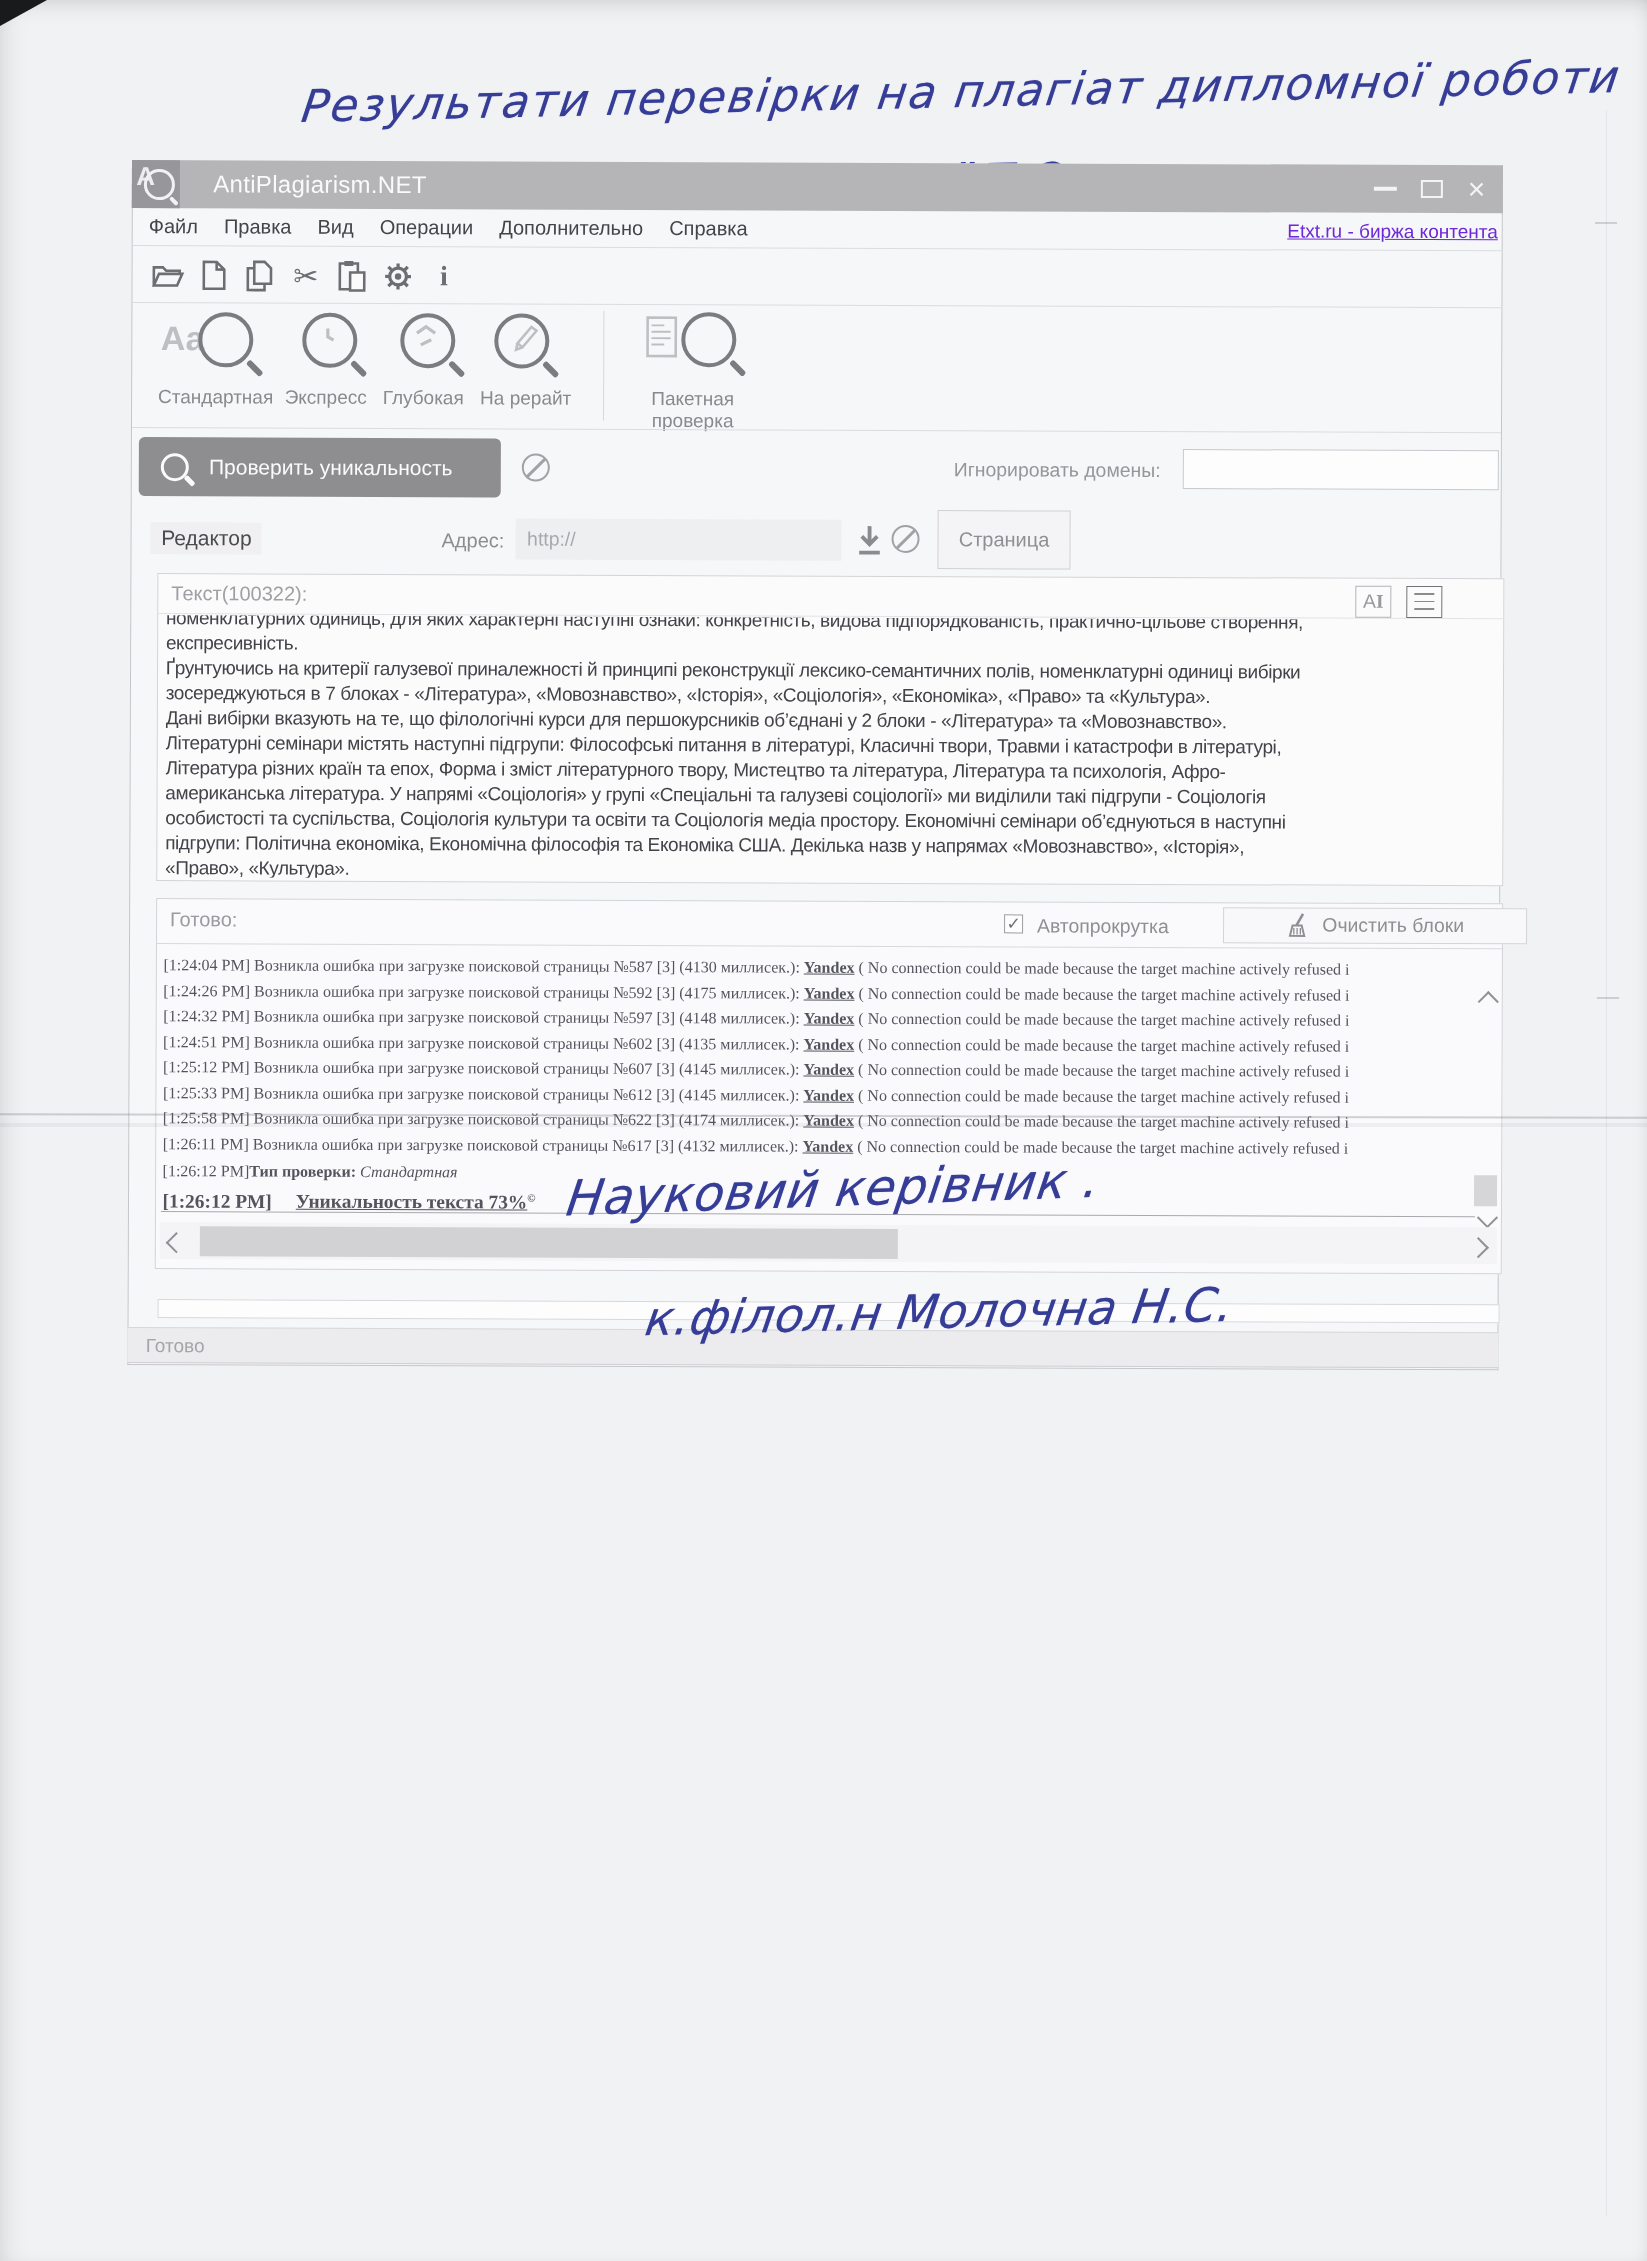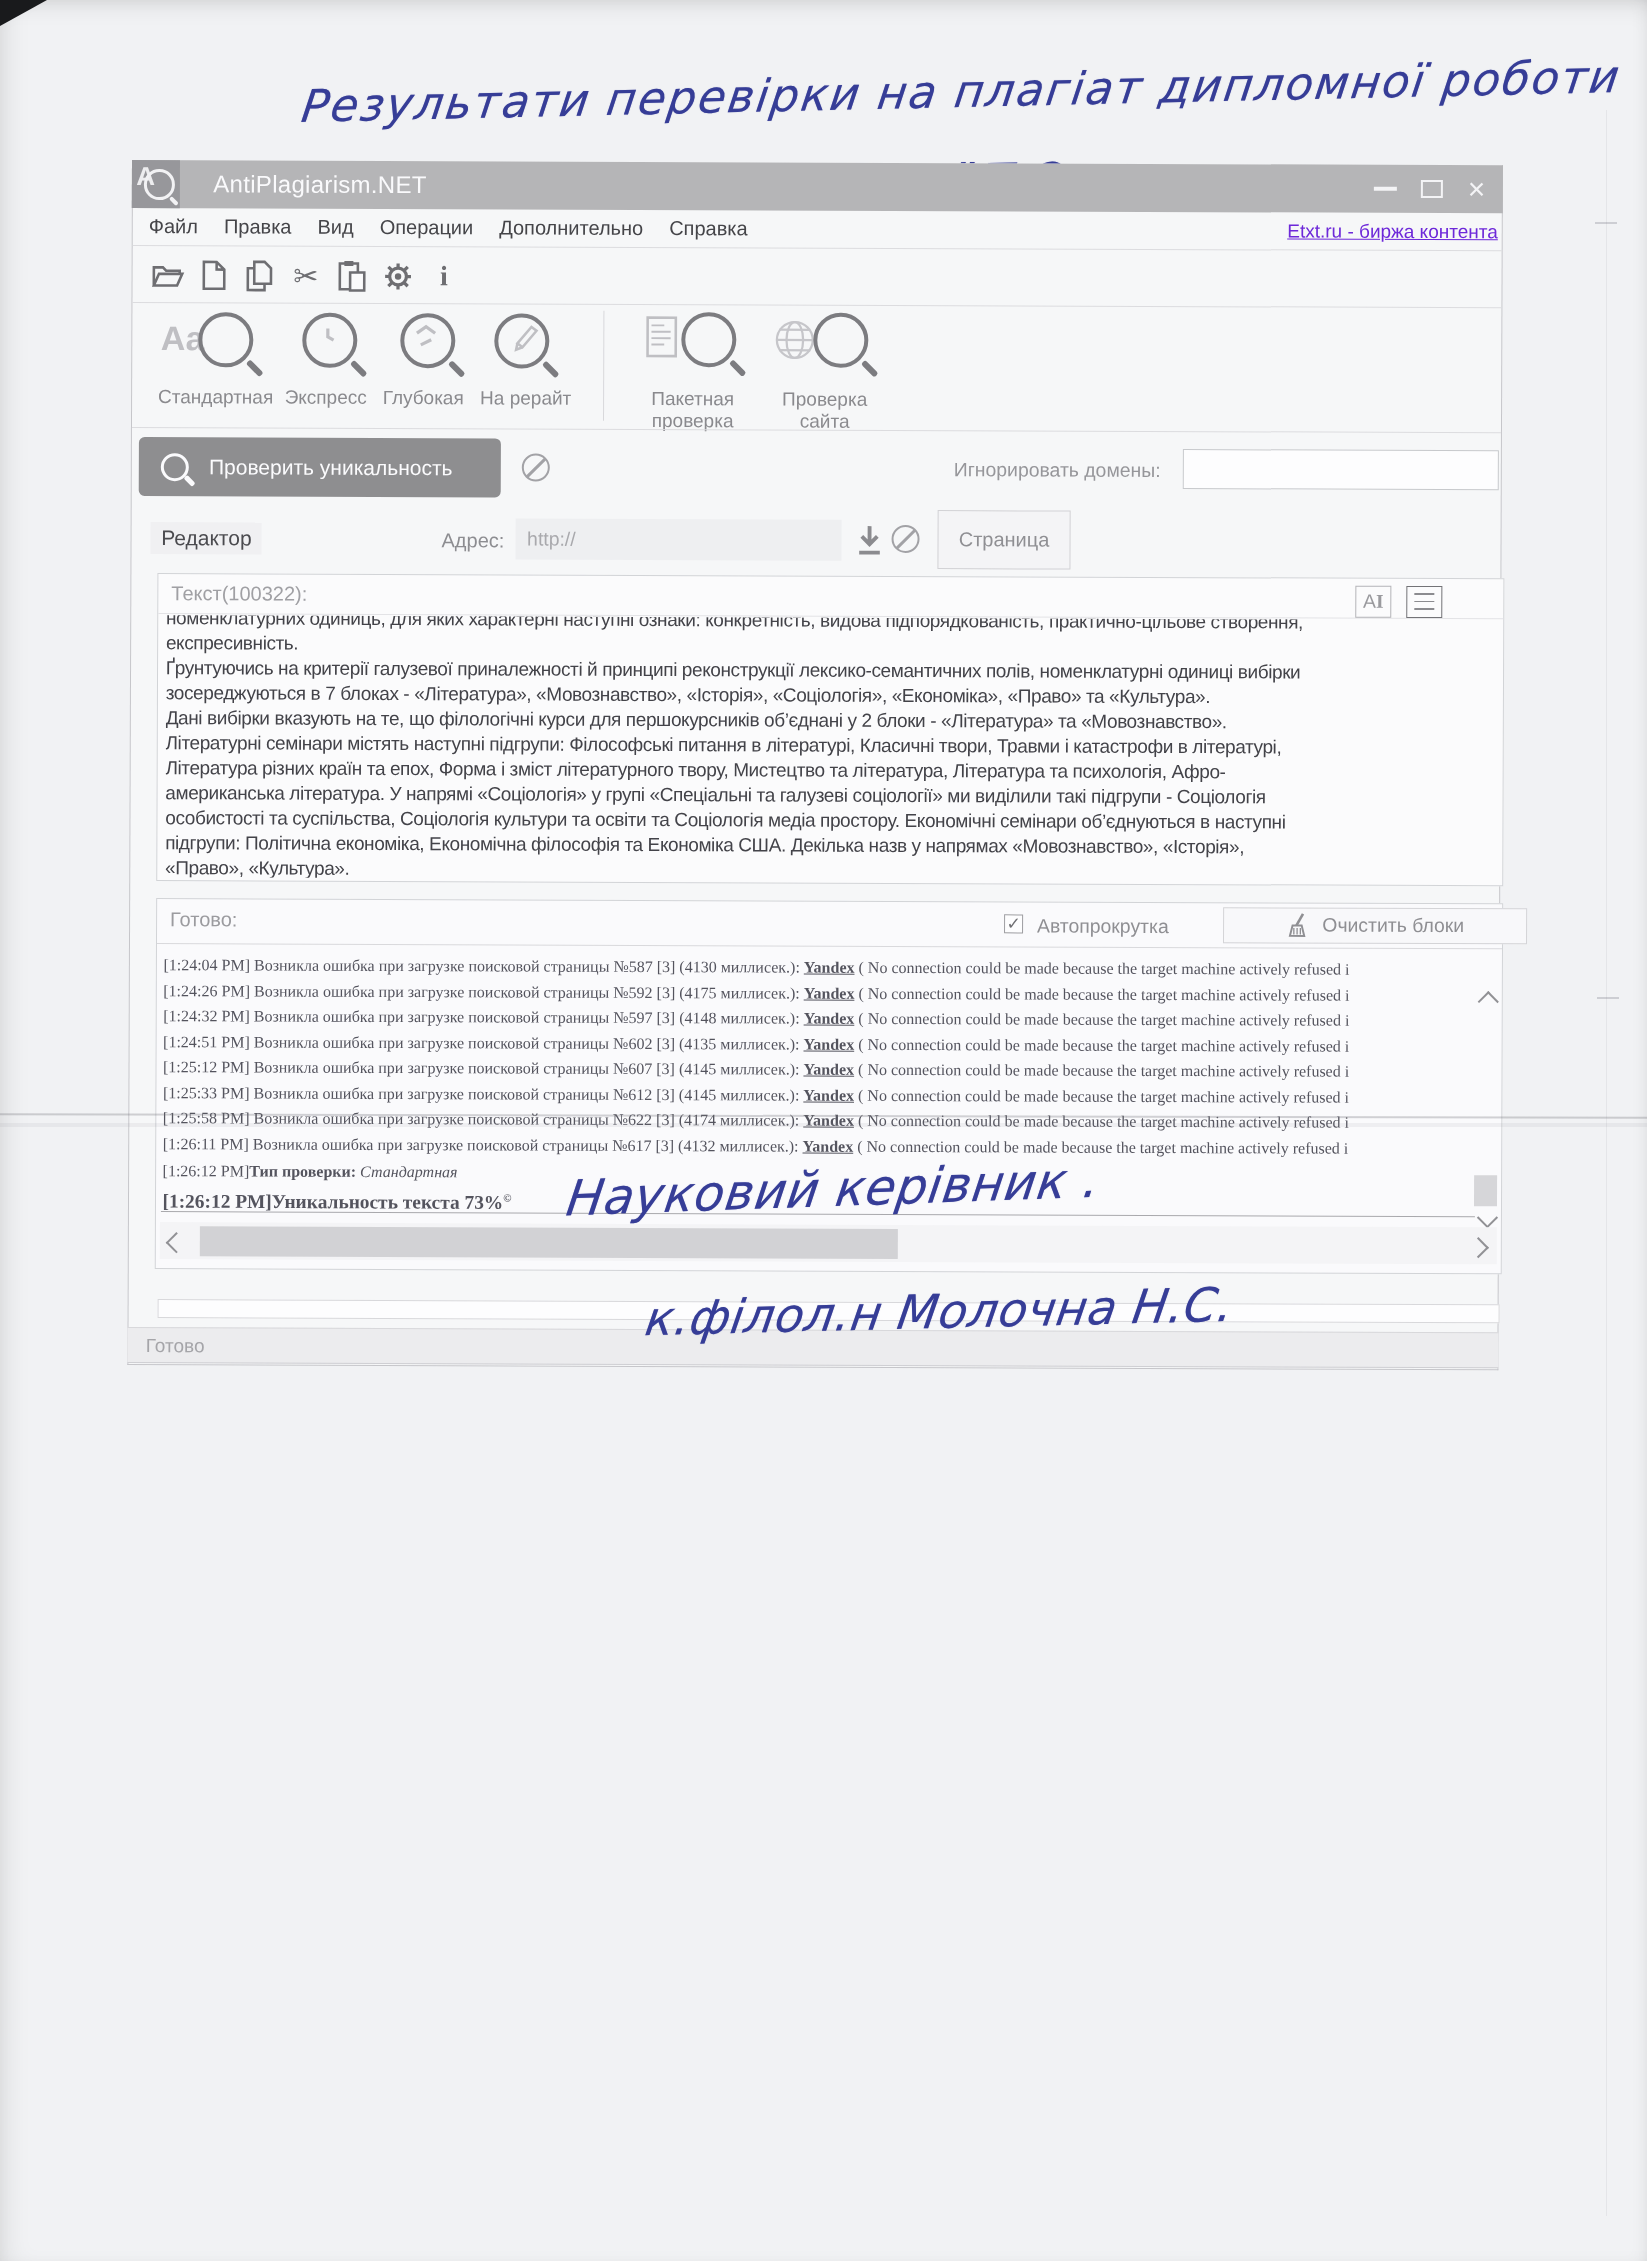--- a/index.html
+++ b/index.html
@@ -91,21 +91,21 @@
   .j-clear{position:absolute;left:1066px;top:3.9px;width:304px;height:36px;border:0.6px solid #d4d4d7;display:flex;align-items:center;gap:10.3px;justify-content:center;color:#8f8f93;font-size:19.4px;box-sizing:border-box;background:#f8f8fa;}
   .j-headline{position:absolute;left:0;top:44px;width:100%;height:0.6px;background:#d9d9dc;}
   .log-area{position:absolute;left:6.5px;right:34px;top:48px;height:265px;overflow:hidden;font-family:"Liberation Serif",serif;font-size:16px;color:#54545e;}
   .log-row{white-space:nowrap;line-height:25.5px;}
   .log-row:first-child{margin-top:5.2px;}
   .ylink{text-decoration:underline;font-weight:bold;}
   .type-row{white-space:nowrap;line-height:27px;margin-top:1.3px;}
   .type-row .lbl{font-weight:bold;}
   .type-row .val{font-style:italic;}
   .result-row{white-space:nowrap;margin-top:5.2px;font-weight:bold;font-size:19.4px;}
-  .result-row .res{margin-left:0;}
+  .result-row .res{text-decoration:underline;margin-left:24px;}
   .result-row sup{font-size:11px;}
   .j-bottomline{position:absolute;left:5.2px;right:26px;top:312px;height:1.3px;background:#a9a9ad;}
   .chev{display:inline-block;width:13px;height:13px;border-right:2.6px solid #919195;border-bottom:2.6px solid #919195;}
   .chev-up{transform:rotate(-135deg);}
   .chev-down{transform:rotate(45deg);}
   .chev-left{transform:rotate(135deg);}
   .chev-right{transform:rotate(-45deg);}
   .vthumb{position:absolute;right:3.9px;top:271px;width:23px;height:31px;background:#d6d6d9;}
   .vup{position:absolute;right:6.5px;top:90px;}
   .vdown{position:absolute;right:6.5px;top:306px;}
@@ -238,33 +238,20 @@
       <div class="rb" style="width:123px">
         <div class="ricon" style="width:103px">
           <svg class="motif" style="left:5.2px;top:9px;" width="32" height="43" viewBox="0 0 50 66">
               <rect x="2" y="2" width="44" height="60" fill="none" stroke="#bfbfc3" stroke-width="4"></rect>
               <path d="M8 14h20 M8 24h30 M8 34h30 M8 44h20" stroke="#bfbfc3" stroke-width="3"></path>
             </svg>
           <span class="mag" style="left:40px;top:5.2px;"></span>
         </div>
         <span class="rb-label" style="width:116px">Пакетная проверка</span>
       </div>
-      <div class="rb" style="width:123px">
-        <div class="ricon" style="width:103px">
-          <svg class="motif" style="left:1.3px;top:11.6px;" width="41" height="41" viewBox="0 0 64 64">
-              <g stroke="#c6c6ca" stroke-width="3.5" fill="none">
-                <circle cx="32" cy="32" r="28"></circle>
-                <ellipse cx="32" cy="32" rx="13" ry="28"></ellipse>
-                <path d="M4 32 h56 M8 16 h48 M8 48 h48"></path>
-              </g>
-            </svg>
-          <span class="mag" style="left:40px;top:5.2px;"></span>
-        </div>
-        <span class="rb-label" style="width:116px">Проверка сайта</span>
-      </div>
     </div>
     <div class="sep" style="top:267px"></div>
 
     <div class="actionrow">
       <div class="check-btn">
         <span class="cmag"></span>
         <span class="ctext">Проверить уникальность</span>
       </div>
       <span class="no-icon" style="position:absolute;left:390px;top:15.5px;"></span>
       <span class="ign-label">Игнорировать домены:</span>

